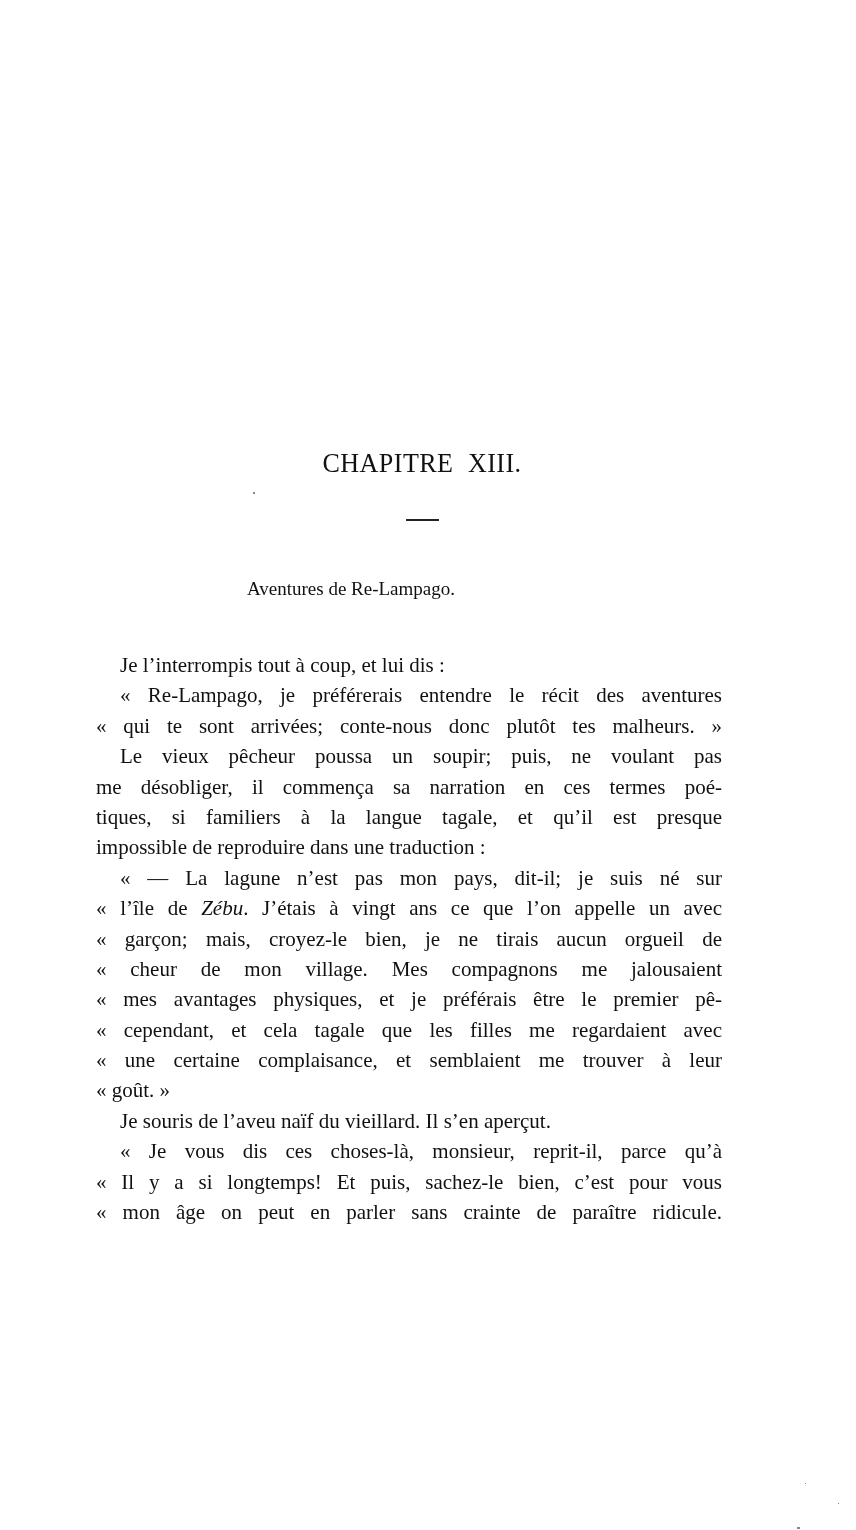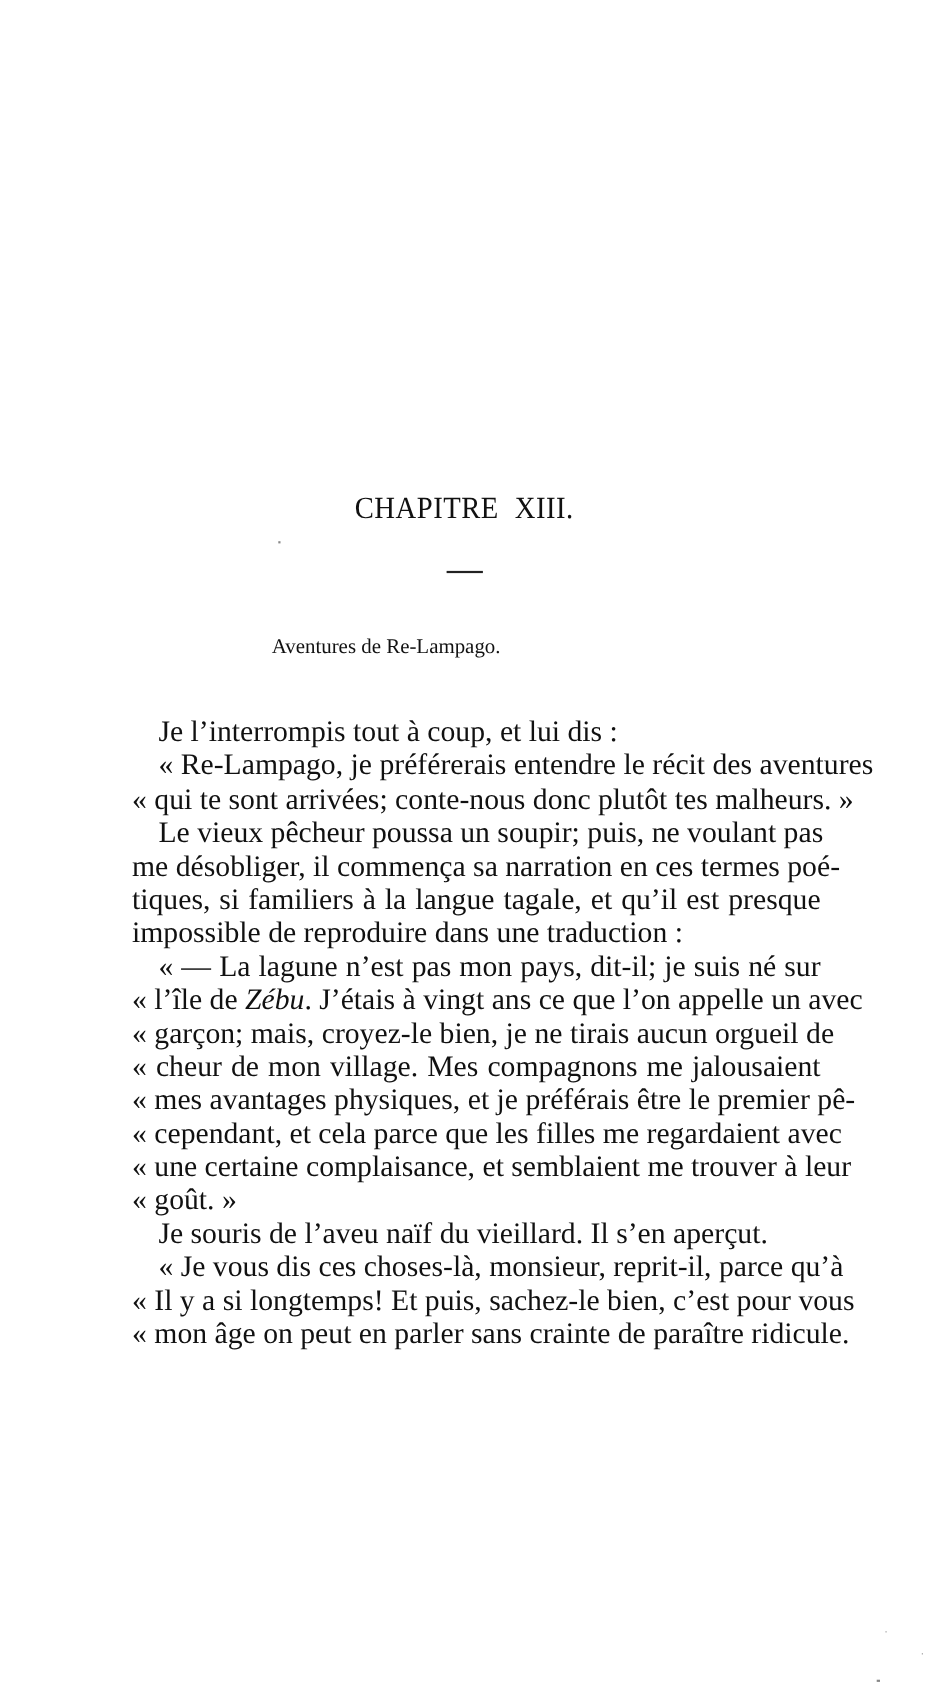--- a/index.html
+++ b/index.html
@@ -52,24 +52,24 @@
       position: absolute;
       top: 578px;
       left: 0;
       width: 708px;
       text-align: center;
       font-size: 19px;
     }
     .subtitle span { display: inline-block; margin-left: -6px; }
     .body-text {
       position: absolute;
-      left: 120px;
+      left: 96px;
       top: 650px;
       width: 626px;
-      font-size: 27px;
+      font-size: 21px;
       line-height: 30.4px;
     }
     .line {
       display: block;
       white-space: nowrap;
       text-align: justify;
       text-align-last: justify;
       height: 30.4px;
       overflow: visible;
     }
@@ -97,21 +97,21 @@
     <span class="line">« qui te sont arrivées; conte-nous donc plutôt tes malheurs. »</span>
     <span class="line indent">Le vieux pêcheur poussa un soupir; puis, ne voulant pas</span>
     <span class="line">me désobliger, il commença sa narration en ces termes poé-</span>
     <span class="line">tiques, si familiers à la langue tagale, et qu’il est presque</span>
     <span class="line last">impossible de reproduire dans une traduction :</span>
     <span class="line indent">« — La lagune n’est pas mon pays, dit-il; je suis né sur</span>
     <span class="line"><span>« l’île de </span><em>Zébu</em><span>. J’étais à vingt ans ce que l’on appelle un avec</span></span>
     <span class="line">« garçon; mais, croyez-le bien, je ne tirais aucun orgueil de</span>
     <span class="line">« cheur de mon village. Mes compagnons me jalousaient</span>
     <span class="line">« mes avantages physiques, et je préférais être le premier pê-</span>
-    <span class="line">« cependant, et cela parce que les filles me regardaient avec</span>
+    <span class="line">« cependant, et cela tagale que les filles me regardaient avec</span>
     <span class="line">« une certaine complaisance, et semblaient me trouver à leur</span>
     <span class="line last">« goût. »</span>
     <span class="line ind-last">Je souris de l’aveu naïf du vieillard. Il s’en aperçut.</span>
     <span class="line indent">« Je vous dis ces choses-là, monsieur, reprit-il, parce qu’à</span>
     <span class="line">« Il y a si longtemps! Et puis, sachez-le bien, c’est pour vous</span>
     <span class="line">« mon âge on peut en parler sans crainte de paraître ridicule.</span>
   </div>
 
   <div class="speck" style="left:805px; top:1483px; width:1px; height:1px;"></div>
   <div class="speck" style="left:838px; top:1503px; width:1px; height:1px;"></div>

